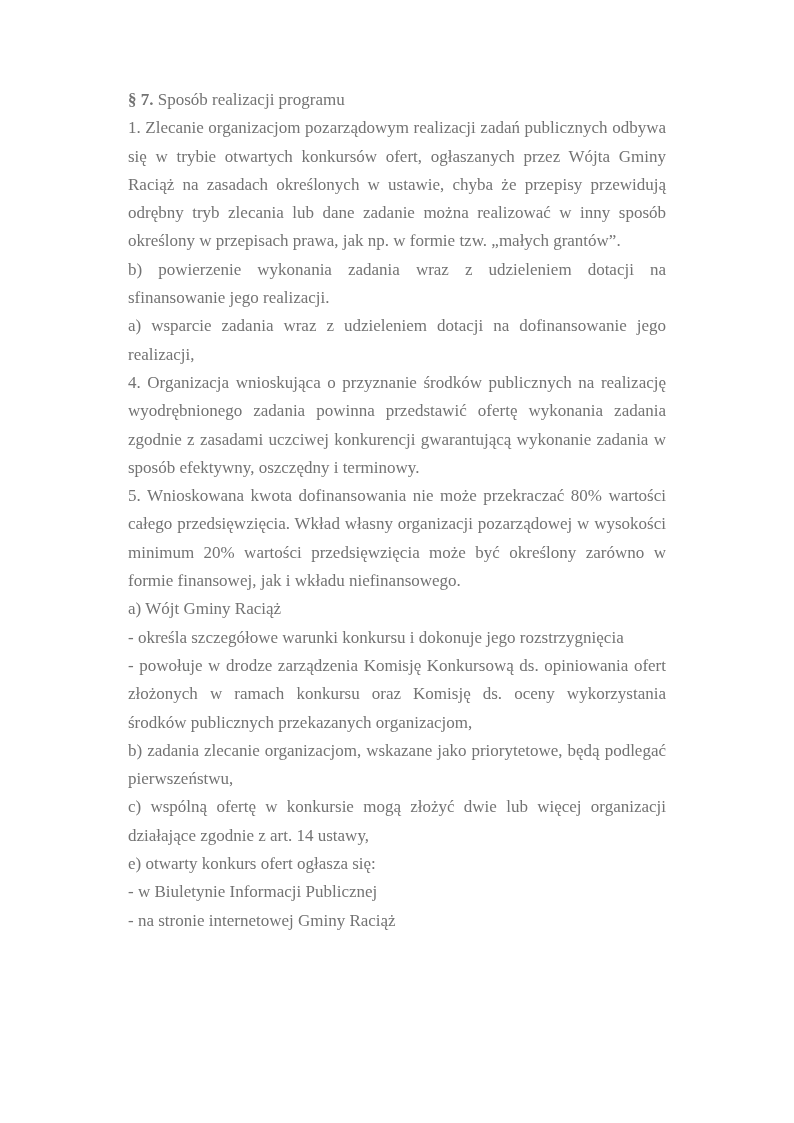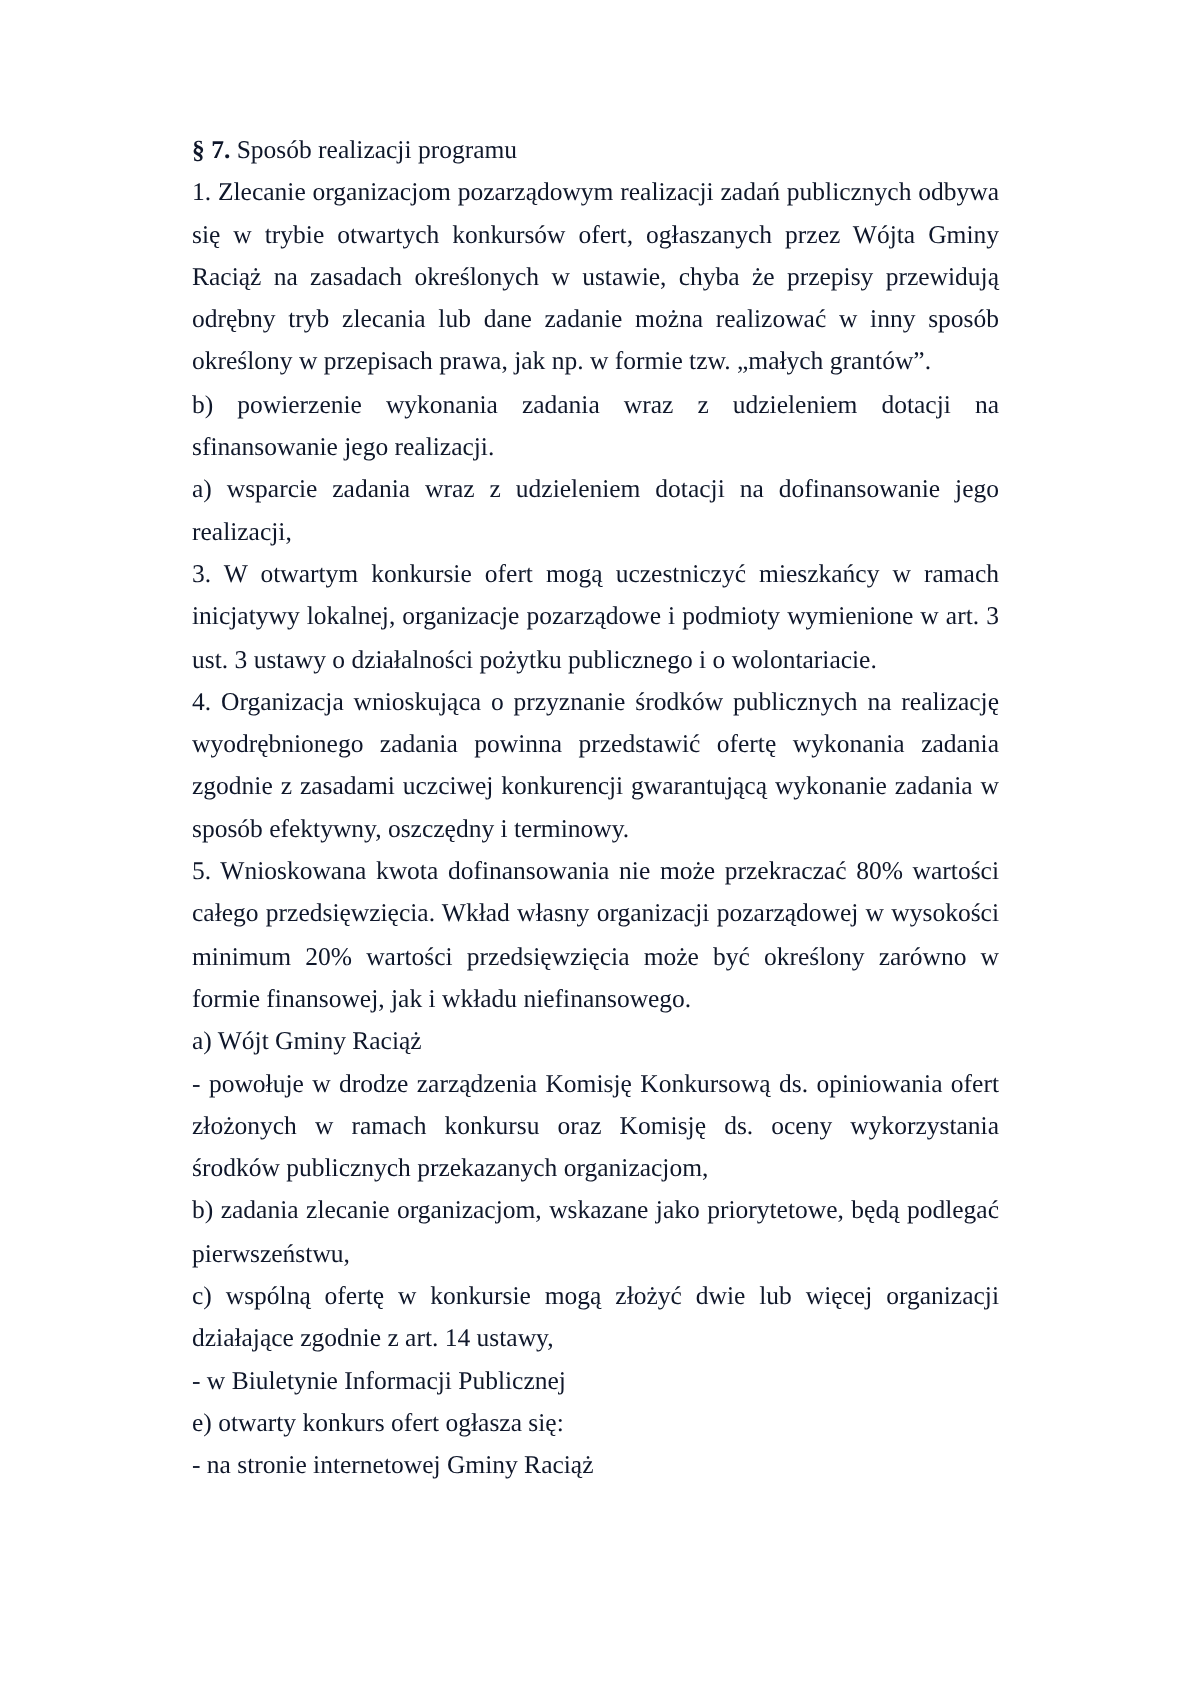--- a/index.html
+++ b/index.html
@@ -12,43 +12,43 @@
     width: 718px;
     height: 1123px;
     margin: 0 auto;
     background: #ffffff;
     box-sizing: border-box;
     padding: 86px 90px 0 90px;
     overflow: hidden;
     font-family: "Liberation Serif", "DejaVu Serif", serif;
     font-size: 17px;
     line-height: 28.3px;
-    color: #0f172a;
+    color: #737373;
     border-radius: 17px;
   }
   .para {
     margin: 0;
     padding: 0;
     text-align: justify;
   }
   .section-number {
     font-weight: bold;
   }
 </style>
 </head>
 <body>
 
 <div class="page">
   <p class="para"><span class="section-number">§ 7.</span> <span>Sposób realizacji programu</span></p>
   <p class="para">1. Zlecanie organizacjom pozarządowym realizacji zadań publicznych odbywa się w trybie otwartych konkursów ofert, ogłaszanych przez Wójta Gminy Raciąż na zasadach określonych w ustawie, chyba że przepisy przewidują odrębny tryb zlecania lub dane zadanie można realizować w inny sposób określony w przepisach prawa, jak np. w formie tzw. „małych grantów”.</p>
   <p class="para">b) powierzenie wykonania zadania wraz z udzieleniem dotacji na sfinansowanie jego realizacji.</p>
   <p class="para">a) wsparcie zadania wraz z udzieleniem dotacji na dofinansowanie jego realizacji,</p>
-  <p class="para">3. W otwartym konkursie ofert mogą uczestniczyć mieszkańcy w ramach inicjatywy lokalnej, organizacje pozarządowe i podmioty wymienione w art. 3 ust. 3 ustawy o działalności pożytku publicznego i o wolontariacie.</p>
   <p class="para">4. Organizacja wnioskująca o przyznanie środków publicznych na realizację wyodrębnionego zadania powinna przedstawić ofertę wykonania zadania zgodnie z zasadami uczciwej konkurencji gwarantującą wykonanie zadania w sposób efektywny, oszczędny i terminowy.</p>
   <p class="para">5. Wnioskowana kwota dofinansowania nie może przekraczać 80% wartości całego przedsięwzięcia. Wkład własny organizacji pozarządowej w wysokości minimum 20% wartości przedsięwzięcia może być określony zarówno w formie finansowej, jak i wkładu niefinansowego.</p>
   <p class="para">a) Wójt Gminy Raciąż</p>
+  <p class="para">- określa szczegółowe warunki konkursu i dokonuje jego rozstrzygnięcia</p>
   <p class="para">- powołuje w drodze zarządzenia Komisję Konkursową ds. opiniowania ofert złożonych w ramach konkursu oraz Komisję ds. oceny wykorzystania środków publicznych przekazanych organizacjom,</p>
   <p class="para">b) zadania zlecanie organizacjom, wskazane jako priorytetowe, będą podlegać pierwszeństwu,</p>
   <p class="para">c) wspólną ofertę w konkursie mogą złożyć dwie lub więcej organizacji działające zgodnie z art. 14 ustawy,</p>
+  <p class="para">e) otwarty konkurs ofert ogłasza się:</p>
   <p class="para">- w Biuletynie Informacji Publicznej</p>
-  <p class="para">e) otwarty konkurs ofert ogłasza się:</p>
   <p class="para">- na stronie internetowej Gminy Raciąż</p>
 </div>
 
 </body></html>

